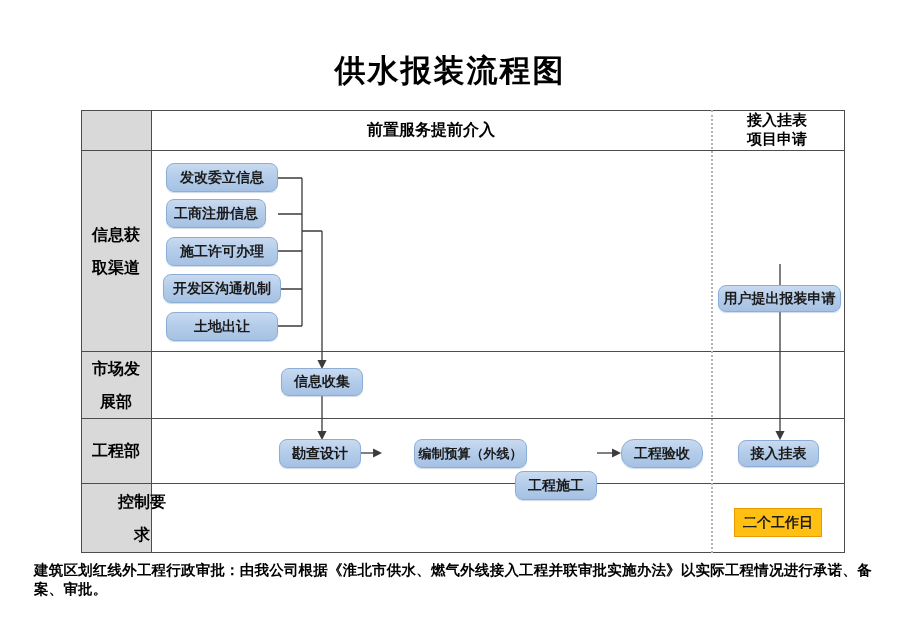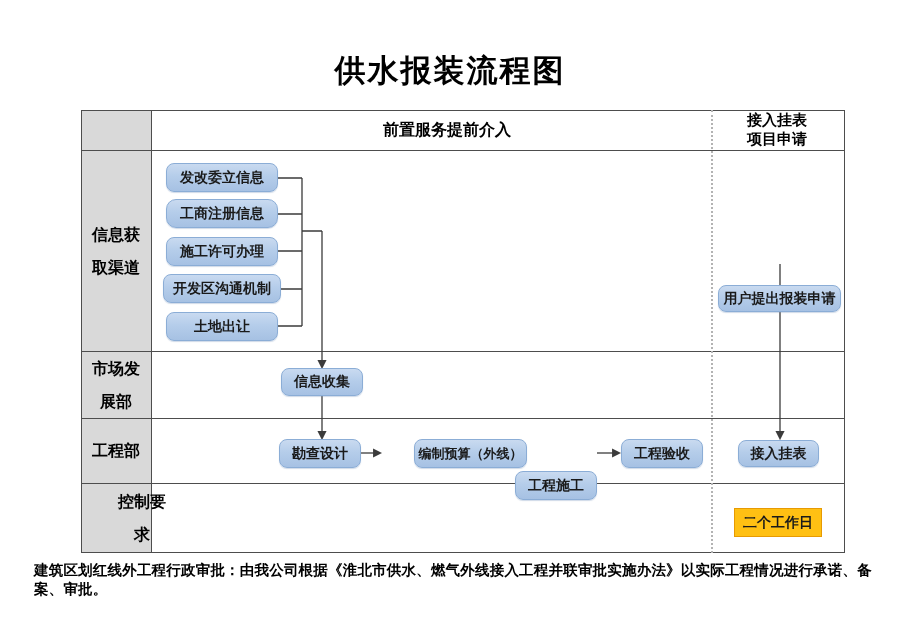--- a/index.html
+++ b/index.html
@@ -20,21 +20,21 @@
   
   .tbl-gray{left:81px;top:110px;width:70px;height:443px;background:#d9d9d9;}
   .tbl-outer{left:81px;top:110px;width:762px;height:441px;border:1px solid #4d4d4d;}
   .hline{left:81px;width:764px;height:0;border-top:1px solid #4d4d4d;}
   .vline-label{left:151px;top:110px;width:0;height:443px;border-left:1px solid #4d4d4d;}
   .vline-dotted{left:711px;top:110px;width:0;height:443px;border-left:2px dotted #b3b3b3;}
   
   .hdr-main{
     left:151px;top:110px;width:560px;height:40px;
     display:flex;align-items:center;justify-content:center;
-    font-size:16px;font-weight:bold;color:#000;margin-left:16px;
+    font-size:16px;font-weight:bold;color:#000;
   }
   .hdr-right{
     left:711px;top:110px;width:132px;height:40px;
     display:flex;flex-direction:column;align-items:center;justify-content:center;
     font-size:15px;font-weight:bold;color:#000;line-height:19px;
   }
   
   .rowlab{
     left:81px;width:70px;
     display:flex;align-items:center;justify-content:center;
@@ -109,31 +109,31 @@
     <path d="M278,178 H302 M278,214 H302 M278,251 H302 M281,289 H302 M278,326 H302 M302,178 V326 M302,231 H322" fill="none" stroke="#3b3b3b" stroke-width="1.3"></path>
     <path d="M322,231 V361" fill="none" stroke="#3b3b3b" stroke-width="1.3" marker-end="url(#arrow)"></path>
     <path d="M322,396 V432" fill="none" stroke="#3b3b3b" stroke-width="1.3" marker-end="url(#arrow)"></path>
     <path d="M361,453 H374" fill="none" stroke="#3b3b3b" stroke-width="1.3" marker-end="url(#arrow)"></path>
     <path d="M495,453 H507" fill="none" stroke="#3b3b3b" stroke-width="1.3" marker-end="url(#arrow)"></path>
     <path d="M597,453 H613" fill="none" stroke="#3b3b3b" stroke-width="1.3" marker-end="url(#arrow)"></path>
     <path d="M780,264 V432" fill="none" stroke="#3b3b3b" stroke-width="1.3" marker-end="url(#arrow)"></path>
   </svg>
 
   <div class="abs fbox" style="left:166px;top:163px;width:112px;height:29px;">发改委立信息</div>
-  <div class="abs fbox" style="left:166px;top:199px;width:112px;height:29px;border-radius:10px;">工商注册信息</div>
+  <div class="abs fbox" style="left:166px;top:199px;width:100px;height:29px;">工商注册信息</div>
   <div class="abs fbox" style="left:166px;top:237px;width:112px;height:29px;">施工许可办理</div>
   <div class="abs fbox" style="left:166px;top:312px;width:112px;height:29px;">土地出让</div>
   <div class="abs fbox" style="left:163px;top:274px;width:118px;height:29px;">开发区沟通机制</div>
 
   <div class="abs fbox" style="left:281px;top:368px;width:82px;height:28px;">信息收集</div>
 
   <div class="abs fbox" style="left:279px;top:439px;width:82px;height:29px;">勘查设计</div>
   <div class="abs fbox small-text" style="left:382px;top:439px;width:113px;height:29px;">编制预算（外线）</div>
   <div class="abs fbox" style="left:515px;top:439px;width:82px;height:29px;margin-top:32px;">工程施工</div>
-  <div class="abs fbox" style="left:621px;top:439px;width:82px;height:29px;">工程验收</div>
+  <div class="abs fbox" style="left:621px;top:439px;width:82px;height:29px;border-radius:13px;">工程验收</div>
 
   <div class="abs fbox" style="left:718px;top:237px;width:123px;height:27px;margin-top:48px;">用户提出报装申请</div>
   <div class="abs fbox" style="left:738px;top:440px;width:81px;height:27px;">接入挂表</div>
   <div class="abs obox" style="left:734px;top:508px;width:88px;height:29px;">二个工作日</div>
 
   <div class="abs footer">建筑区划红线外工程行政审批：由我公司根据《淮北市供水、燃气外线接入工程并联审批实施办法》以实际工程情况进行承诺、备案、审批。</div>
 
 </div>
 
 </body></html>

